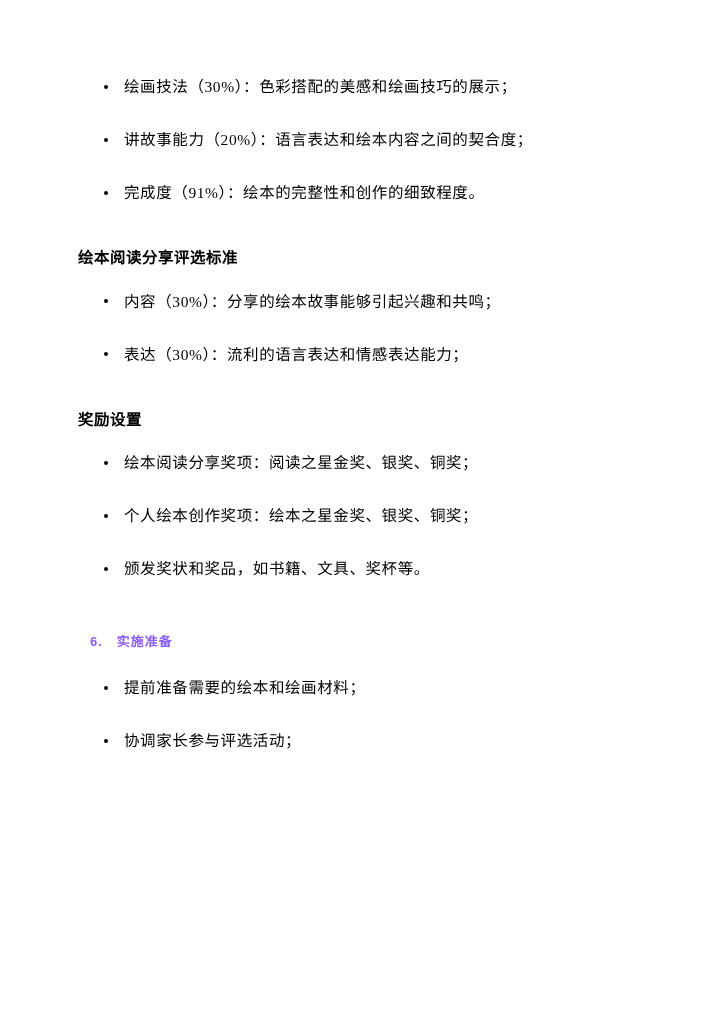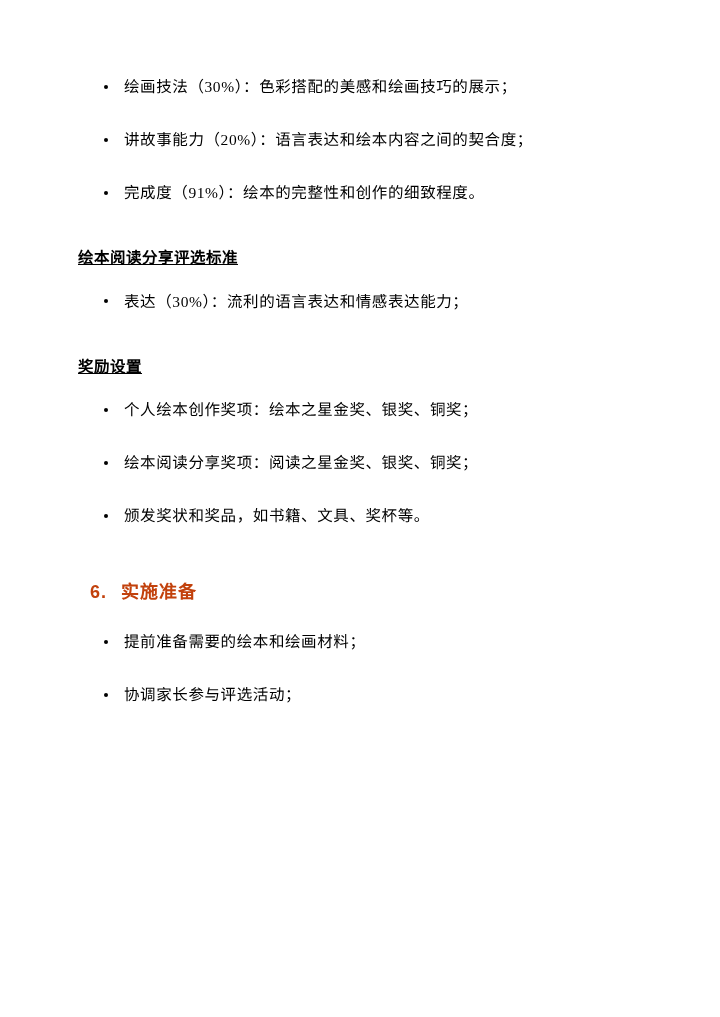--- a/index.html
+++ b/index.html
@@ -25,30 +25,29 @@
     display: block;
   }
   h3.heading {
     font-family: "Liberation Sans", "DejaVu Sans", sans-serif;
     font-weight: bold;
     font-size: 15.5px;
     letter-spacing: 0.5px;
     margin: 28px 0 6px 0;
     line-height: 1.4;
     color: #000;
-    text-decoration: underline;
   }
   h2.section-heading {
     font-family: "Liberation Sans", "DejaVu Sans", sans-serif;
     font-weight: bold;
-    font-size: 18px;
+    font-size: 13px;
     letter-spacing: 1px;
     margin: 38px 0 10px 0;
     line-height: 1.4;
-    color: #c2410c;
+    color: #8b5cf6;
     padding-left: 12px;
   }
   h2.section-heading .num {
     margin-right: 14px;
   }
   ul.bullets {
     list-style: none;
     margin: 0;
     padding: 0;
   }
@@ -80,26 +79,27 @@
 
 <div class="page">
   <div class="doc-body" id="doc-body">
       <ul class="bullets">
         <li>绘画技法（30%）：色彩搭配的美感和绘画技巧的展示；</li>
         <li>讲故事能力（20%）：语言表达和绘本内容之间的契合度；</li>
         <li>完成度（91%）：绘本的完整性和创作的细致程度。</li>
       </ul>
       <h3 class="heading">绘本阅读分享评选标准</h3>
       <ul class="bullets">
+        <li>内容（30%）：分享的绘本故事能够引起兴趣和共鸣；</li>
         <li>表达（30%）：流利的语言表达和情感表达能力；</li>
       </ul>
       <h3 class="heading">奖励设置</h3>
       <ul class="bullets">
+        <li>绘本阅读分享奖项：阅读之星金奖、银奖、铜奖；</li>
         <li>个人绘本创作奖项：绘本之星金奖、银奖、铜奖；</li>
-        <li>绘本阅读分享奖项：阅读之星金奖、银奖、铜奖；</li>
         <li>颁发奖状和奖品，如书籍、文具、奖杯等。</li>
       </ul>
       <h2 class="section-heading"><span class="num">6.</span><span>实施准备</span></h2>
       <ul class="bullets">
         <li>提前准备需要的绘本和绘画材料；</li>
         <li>协调家长参与评选活动；</li>
       </ul>
     </div>
 </div>
 

